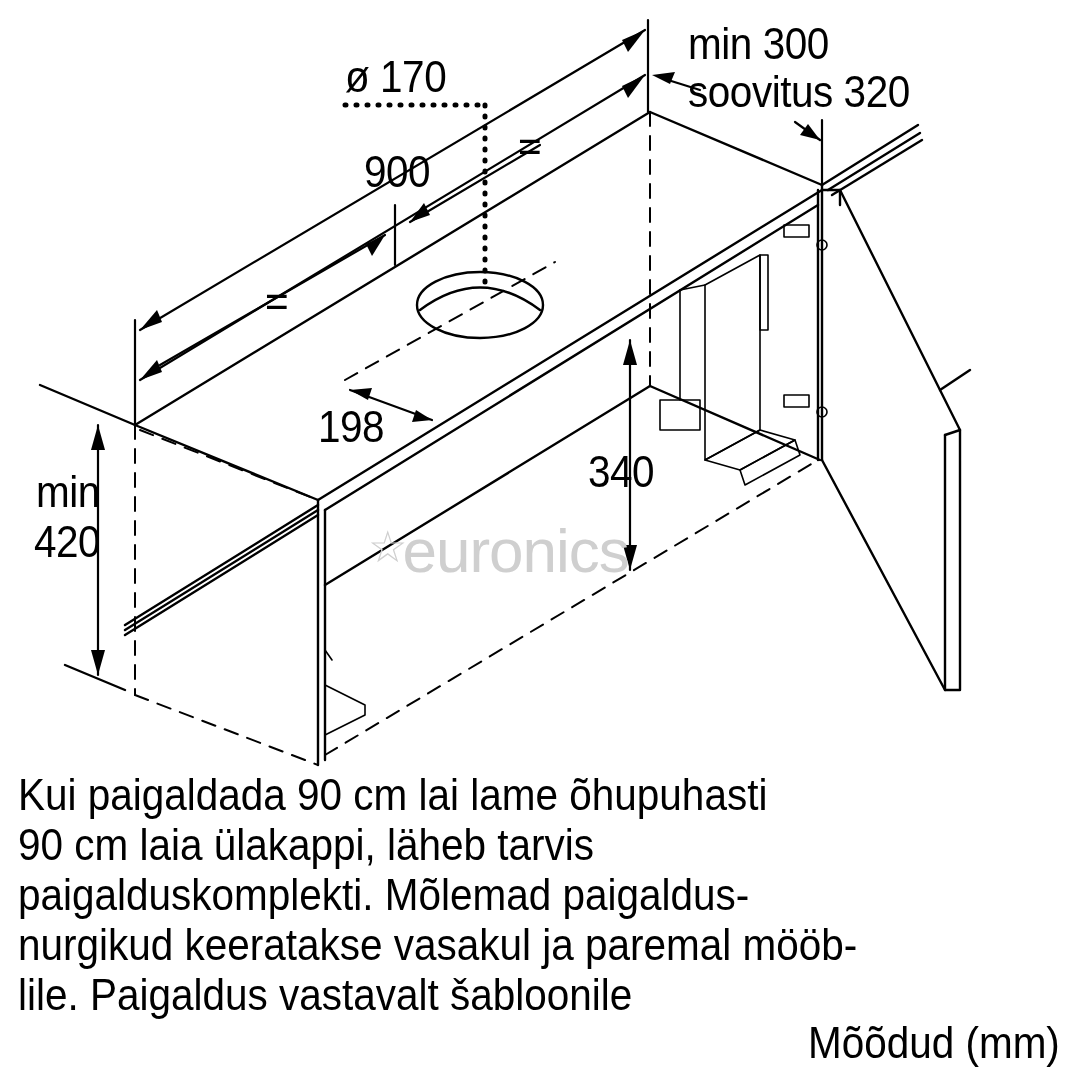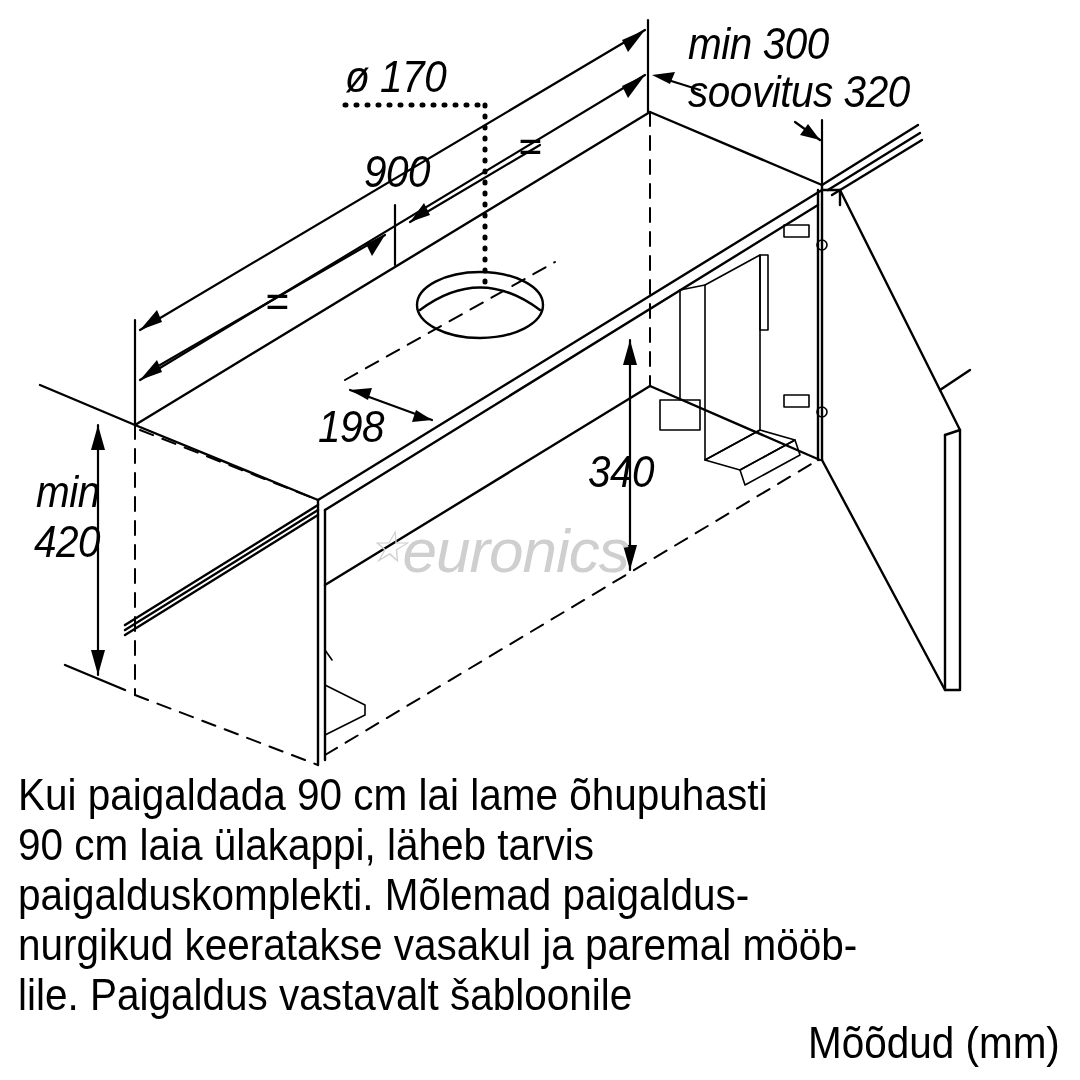--- a/index.html
+++ b/index.html
@@ -1,18 +1,18 @@
 <!DOCTYPE html>
 <html><head>
 <meta charset="utf-8">
 <style>
   html, body { margin: 0; padding: 0; background: #ffffff; }
   body { width: 1080px; height: 1080px; position: relative; overflow: hidden;
          font-family: "Liberation Sans", sans-serif; color: #000; }
-  #diagram { position: absolute; left: 0; top: 0; width: 920px; height: 770px; font-style: italic; }
+  #diagram { position: absolute; left: 0; top: 0; width: 920px; height: 770px; }
   .dim { position: absolute; font-size: 44px; line-height: 1; white-space: nowrap;
          letter-spacing: -0.5px; transform: scaleX(0.92); transform-origin: left top; }
   .watermark { position: absolute; left: 368px; top: 515px; font-size: 62px;
                color: #cfcfcf; letter-spacing: -1px; white-space: nowrap; }
   .watermark .star { font-size: 44px; vertical-align: 10px; margin-right: -4px; }
   #caption { position: absolute; left: 18px; top: 770px; width: 1050px;
              font-size: 44px; line-height: 50px; transform: scaleX(0.92);
              transform-origin: left top; }
   #caption div { white-space: nowrap; }
   #units { position: absolute; right: 20px; top: 1018px; font-size: 44px;

